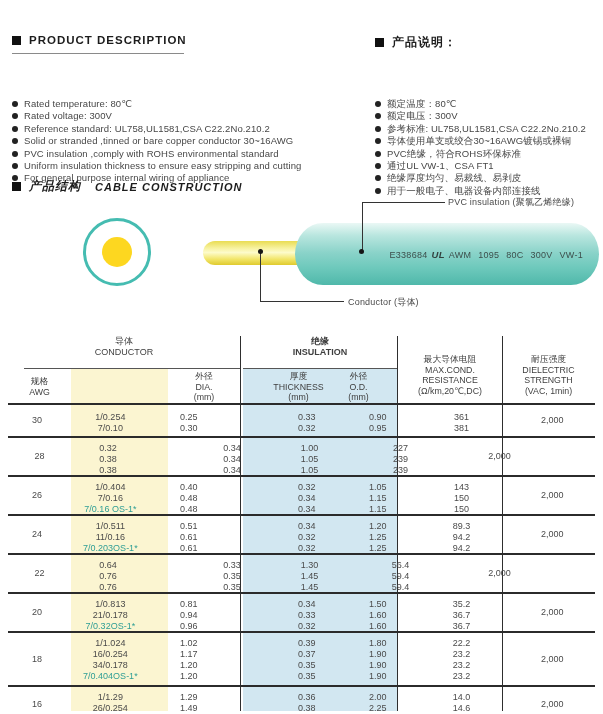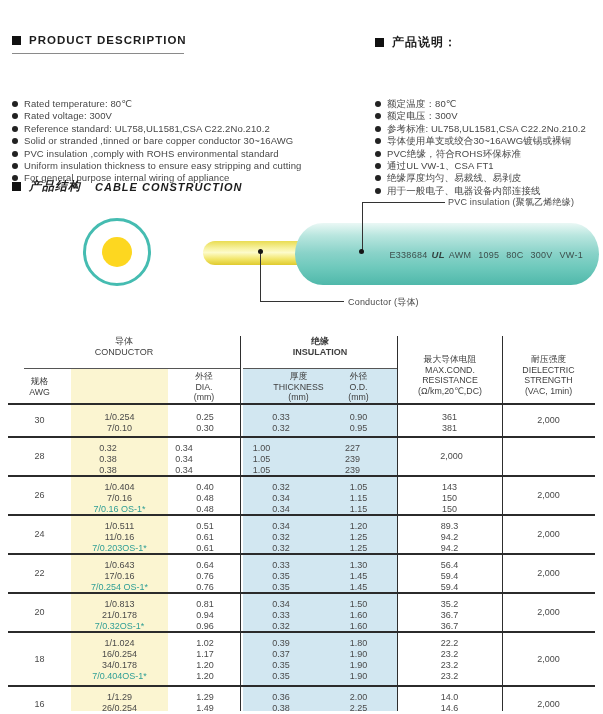--- a/index.html
+++ b/index.html
@@ -38,21 +38,21 @@
   .thick{position:absolute;height:2px;background:#2b2b2b;}
   .thead-block{position:absolute;text-align:center;color:#3f3f3f;}
   .gl{font-size:9px;line-height:11px;}
   .sh{font-size:8.8px;line-height:10.6px;}
   .rows{position:absolute;left:8px;top:405px;width:587px;}
   .trow{display:flex;border-bottom:2px solid #2b2b2b;box-sizing:border-box;overflow:hidden;}
   .tcell{display:flex;flex-direction:column;align-items:center;justify-content:flex-start;
          padding-top:5px;box-sizing:border-box;font-size:9px;line-height:11px;color:#4a4a4a;text-align:center;}
   .tcell.vcenter{justify-content:center;padding-top:0;}
   .c-awg{width:63px;}  .c-construction{width:97px;}  .c-dia{width:74px;}
-  .c-thickness{width:78px;}  .c-od{width:77px;}  .c-resistance{width:105px;}  .c-dielectric{width:93px;}
+  .c-thickness{width:78px;margin-left:48px;}  .c-od{width:77px;}  .c-resistance{width:105px;}  .c-dielectric{width:93px;}
   .os1{color:#2f9e95;}
   .line{white-space:nowrap;}
 </style>
 </head>
 <body>
 
 <div class="page">
 
   <div class="sec-head head-en" style="left:12px;top:34px;">
     <span class="sq"></span>
@@ -324,25 +324,20 @@
           <div class="line">94.2</div>
         </div>
         <div class="tcell c-dielectric vcenter">
           <div class="line">2,000</div>
         </div>
       </div>
       <div class="trow" style="height: 39px;">
         <div class="tcell c-awg vcenter">
           <div class="line">22</div>
         </div>
-        <div class="tcell c-construction">
-          <div class="line">1/0.643</div>
-          <div class="line">17/0.16</div>
-          <div class="line os1">7/0.254 OS-1*</div>
-        </div>
         <div class="tcell c-dia">
           <div class="line">0.64</div>
           <div class="line">0.76</div>
           <div class="line">0.76</div>
         </div>
         <div class="tcell c-thickness">
           <div class="line">0.33</div>
           <div class="line">0.35</div>
           <div class="line">0.35</div>
         </div>

